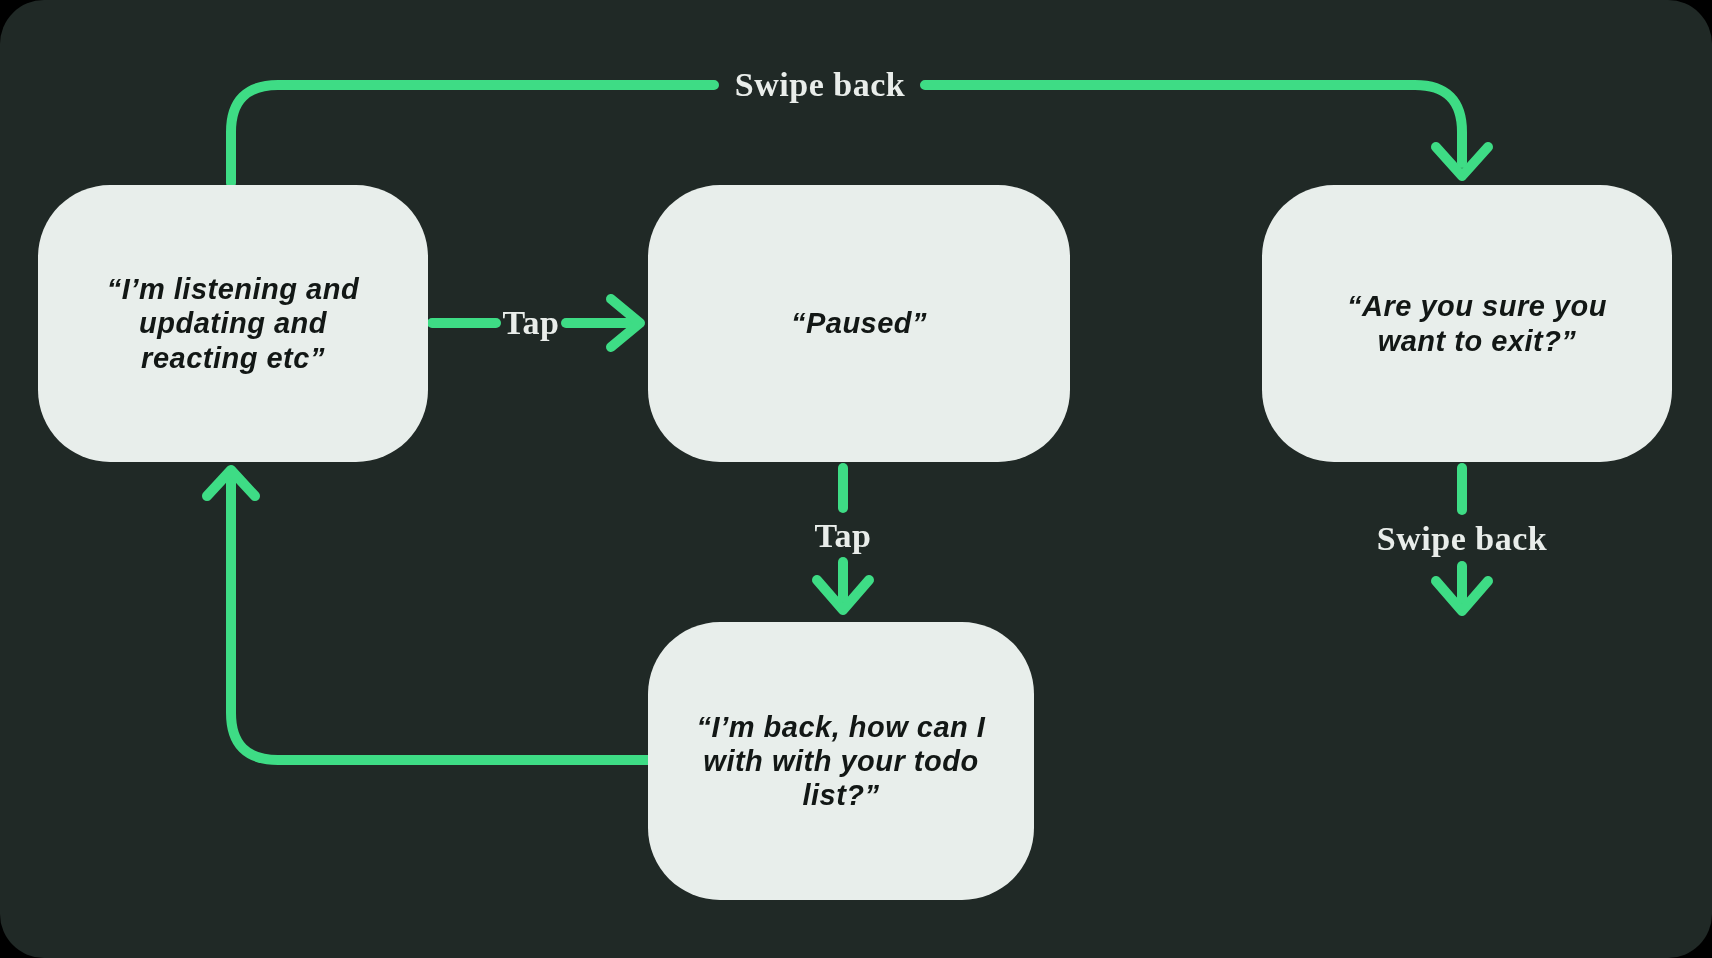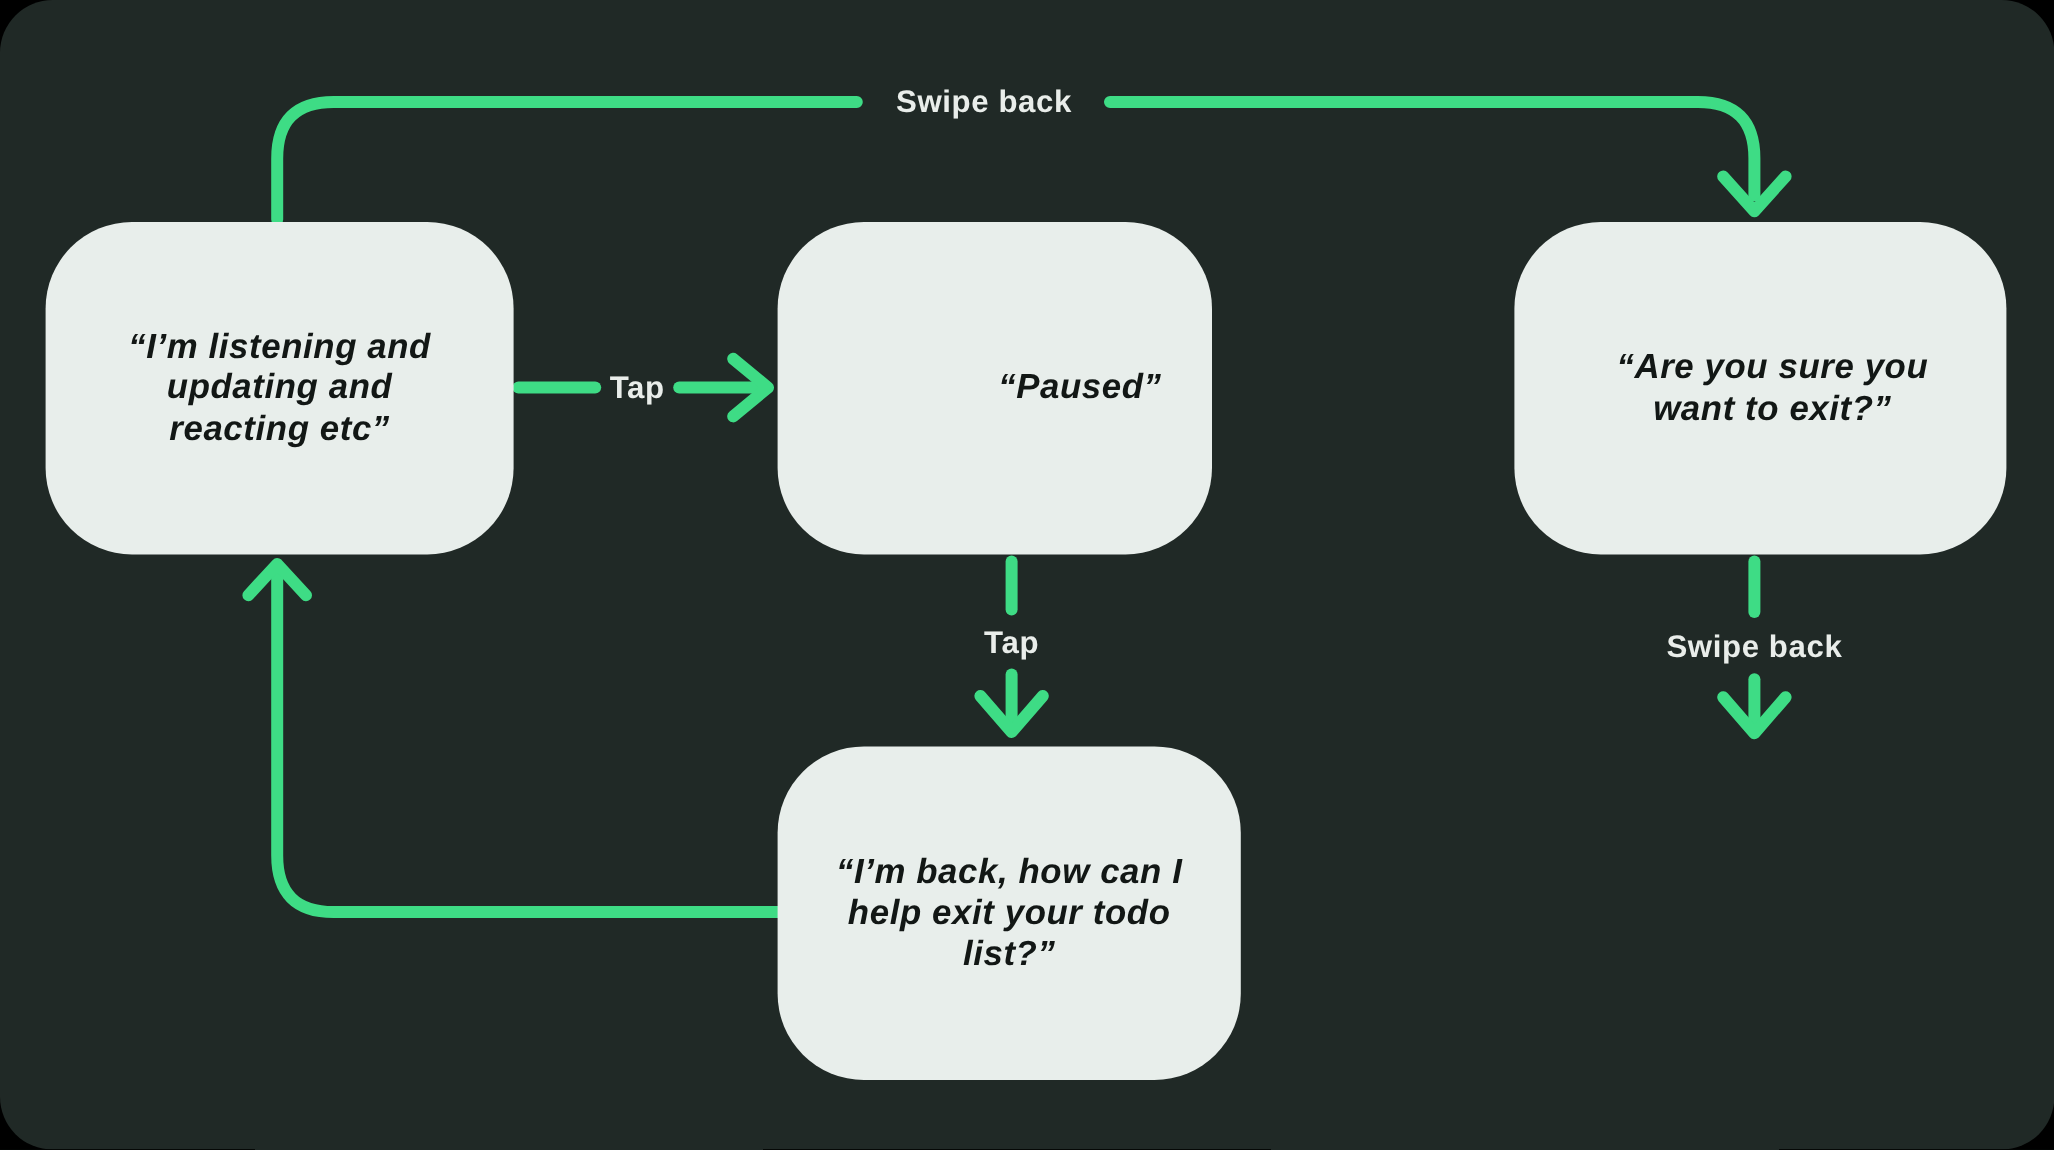--- a/index.html
+++ b/index.html
@@ -53,24 +53,25 @@
   .node .node-text {
     padding: 0 42px;
   }
   .node.quote .node-text {
     font-style: italic;
   }
   .edge-label {
     position: absolute;
     transform: translate(-50%, -50%);
     color: var(--label_text, #E9EDEA);
-    font-size: 26px;
+    font-size: 34px;
     font-weight: 700;
     letter-spacing: 0.5px;
     white-space: nowrap;
+    font-family: Liberation Serif, serif;
   }
 </style>
 </head>
 <body>
 
 <div class="stage">
   <div class="panel">
 
     <svg class="edges-layer" viewBox="0 0 1712 958" aria-hidden="true">
 
@@ -91,30 +92,30 @@
 
       <path d="M1462 468 L1462 510"></path>
       <path d="M1462 566 L1462 599"></path>
       <path d="M1436 581 L1462 611 L1488 581"></path>
     </svg>
 
     <div class="node quote" style="left:38px;   top:185px; width:390px; height:277px;">
       <span class="node-text">“I’m listening and updating and reacting etc”</span>
     </div>
 
-    <div class="node quote" style="left:648px;  top:185px; width:362px; height:277px;justify-content:flex-end;">
+    <div class="node quote" style="left:648px;  top:185px; width:422px; height:277px;">
       <span class="node-text">“Paused”</span>
     </div>
 
     <div class="node quote" style="left:1262px; top:185px; width:390px; height:277px;padding-left:20px;">
       <span class="node-text">“Are you sure you want to exit?”</span>
     </div>
 
     <div class="node quote" style="left:648px;  top:622px; width:386px; height:278px;">
-      <span class="node-text">“I’m back, how can I help exit your todo list?”</span>
+      <span class="node-text">“I’m back, how can I with with your todo list?”</span>
     </div>
 
 
     <div class="edge-label" style="left:820px;  top:85px;">Swipe back</div>
 
     <div class="edge-label" style="left:531px;  top:323px;">Tap</div>
 
     <div class="edge-label" style="left:843px;  top:536px;">Tap</div>
 
     <div class="edge-label" style="left:1462px; top:539px;">Swipe back</div>

